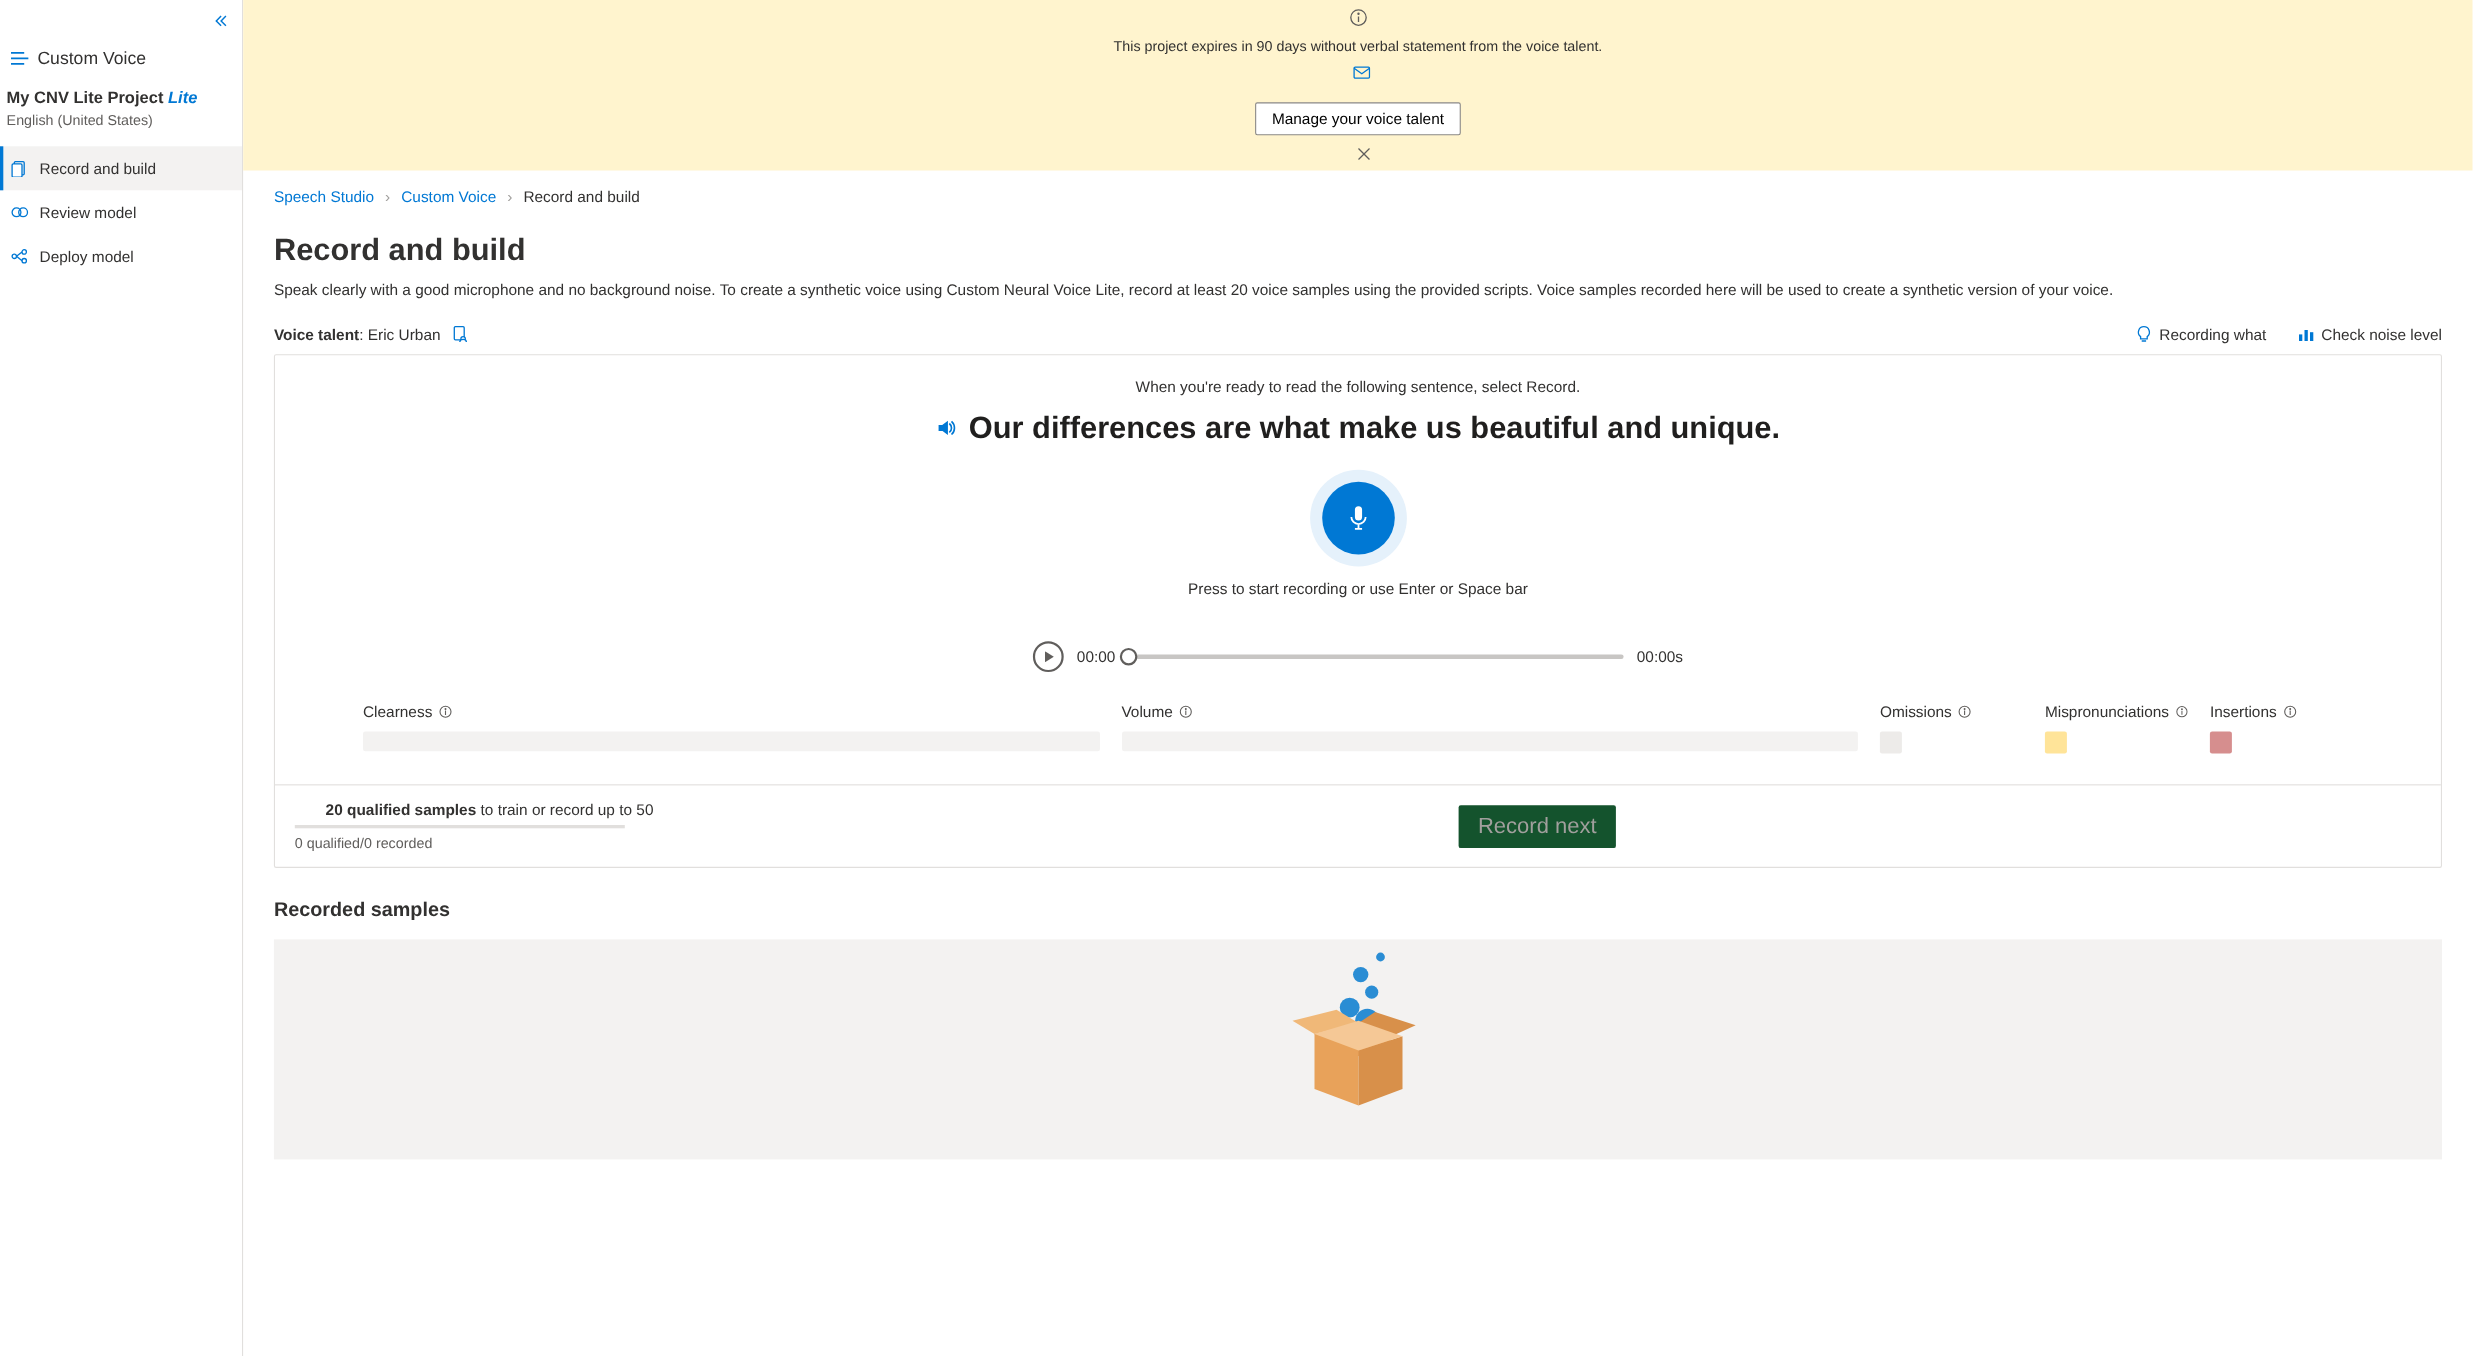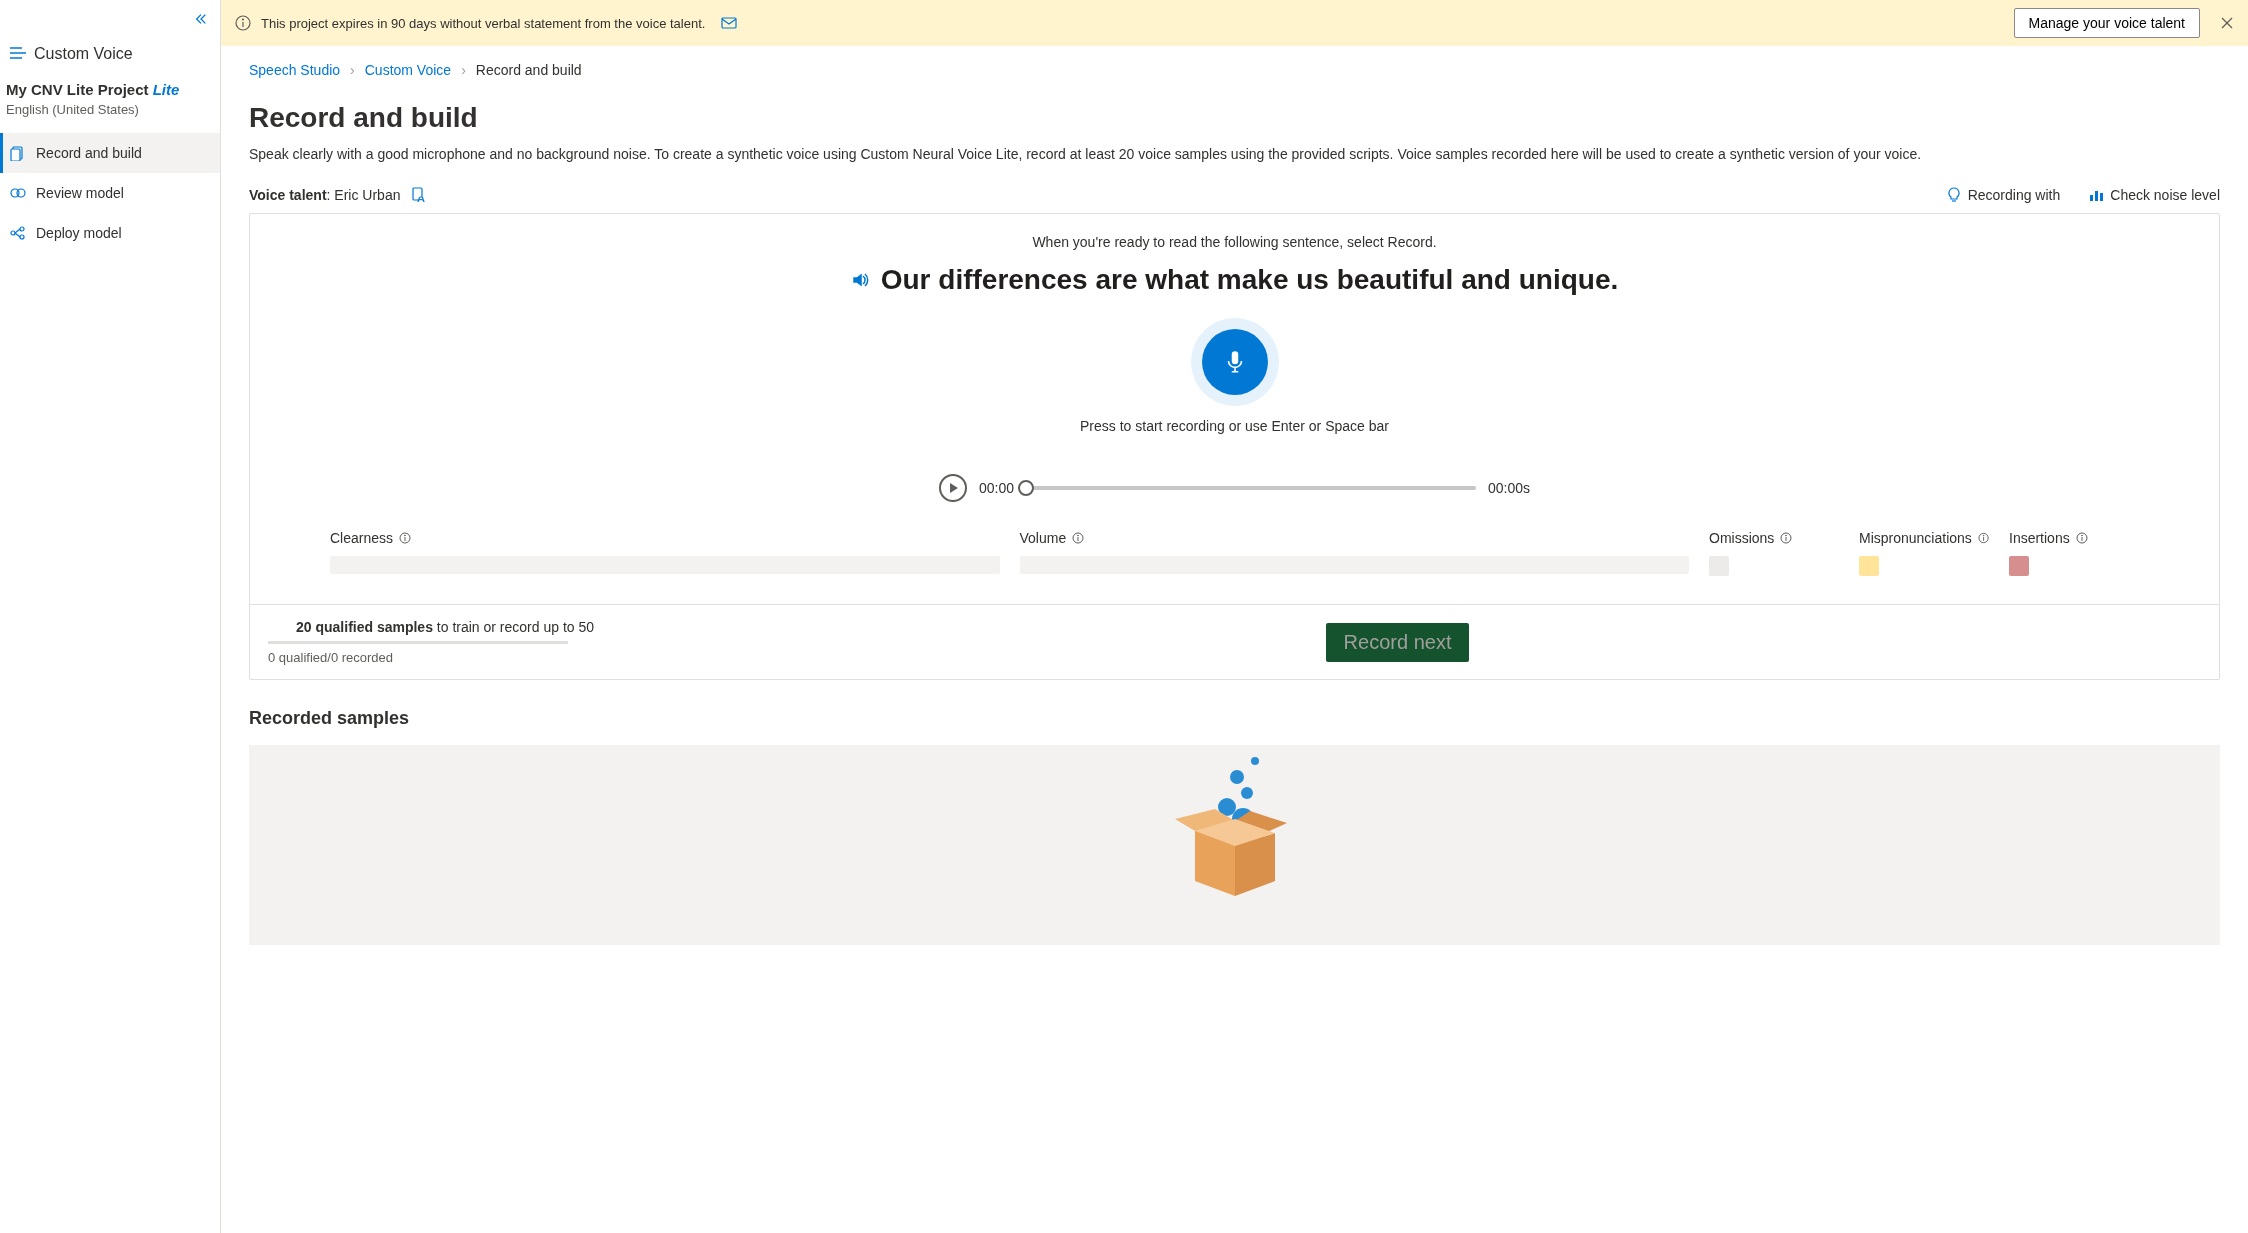--- a/index.html
+++ b/index.html
@@ -20,21 +20,21 @@
     .project-lang { color: #605e5c; font-size: 13px; margin-top: 4px; }
     .nav-items { margin-top: 4px; }
     .nav-item { display: flex; align-items: center; gap: 10px; padding: 12px 10px; cursor: pointer; font-size: 14px; }
     .nav-item.active { background: #f3f2f1; border-left: 3px solid #0078d4; padding-left: 7px; }
     .nav-item .icon { width: 16px; height: 16px; color: #0078d4; display: flex; align-items: center; justify-content: center; }
     
     
     .main { flex: 1; display: flex; flex-direction: column; overflow: hidden; position: relative; }
     
     
-    .banner { background: #fff4ce; display: flex; align-items: center; padding: 8px 14px; gap: 10px; }
+    .banner { background: #fff4ce; display: flex; align-items: center; padding: 8px 14px; gap: 10px; flex-direction: column; }
     .banner-info-icon { width: 16px; height: 16px; color: #605e5c; flex-shrink: 0; }
     .banner-text { flex: 0 0 auto; color: #323130; font-size: 13px; }
     .banner-mail-icon { width: 16px; height: 14px; color: #0078d4; margin-left: 6px; cursor: pointer; }
     .banner-spacer { flex: 1; }
     .banner-button { background: #fff; border: 1px solid #8a8886; padding: 6px 14px; font-size: 14px; cursor: pointer; border-radius: 2px; }
     .banner-close { width: 14px; height: 14px; color: #605e5c; cursor: pointer; margin-left: 10px; }
     
     
     .content-scroll { flex: 1; overflow-y: auto; position: relative; }
     .content-scroll::-webkit-scrollbar { width: 16px; }
@@ -218,21 +218,21 @@
               <rect x="3" y="1" width="9" height="12" rx="1"></rect>
               <circle cx="11" cy="12" r="2" fill="#fff"></circle>
               <path d="M8 15c0-1.5 1.5-2.5 3-2.5s3 1 3 2.5" fill="#fff"></path>
             </svg>
           <div class="toolbar-spacer"></div>
           <div class="toolbar-link">
             <svg class="icon" viewBox="0 0 16 16" fill="none" stroke="#0078d4" stroke-width="1.2">
                 <path d="M8 1a5 5 0 0 0-3 9v2h6v-2a5 5 0 0 0-3-9z"></path>
                 <line x1="6" y1="14" x2="10" y2="14"></line>
               </svg>
-            <span>Recording with</span>
+            <span>Recording what</span>
           </div>
           <div class="toolbar-link">
             <svg class="icon" viewBox="0 0 16 16" fill="#0078d4">
                 <rect x="2" y="8" width="3" height="6"></rect>
                 <rect x="7" y="4" width="3" height="10"></rect>
                 <rect x="12" y="6" width="3" height="8"></rect>
               </svg>
             <span>Check noise level</span>
           </div>
         </div>

